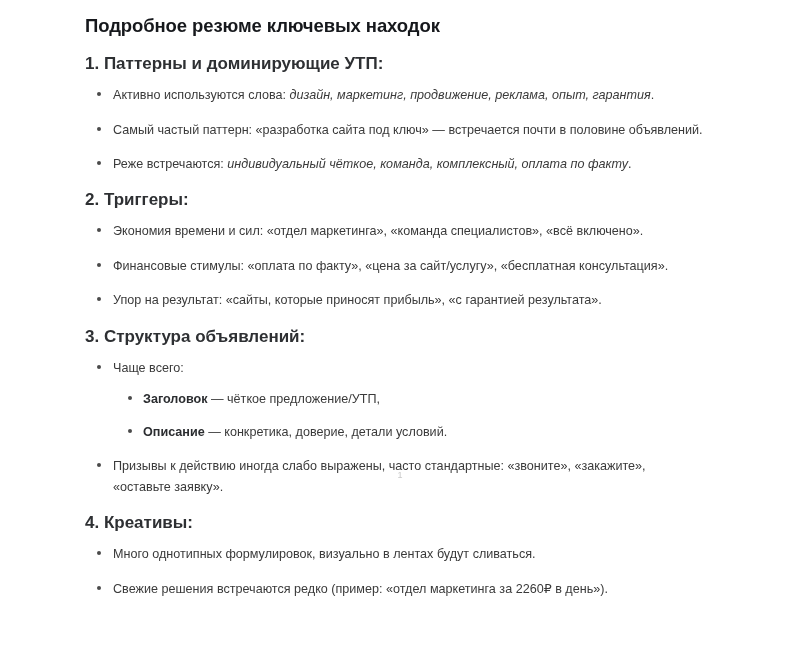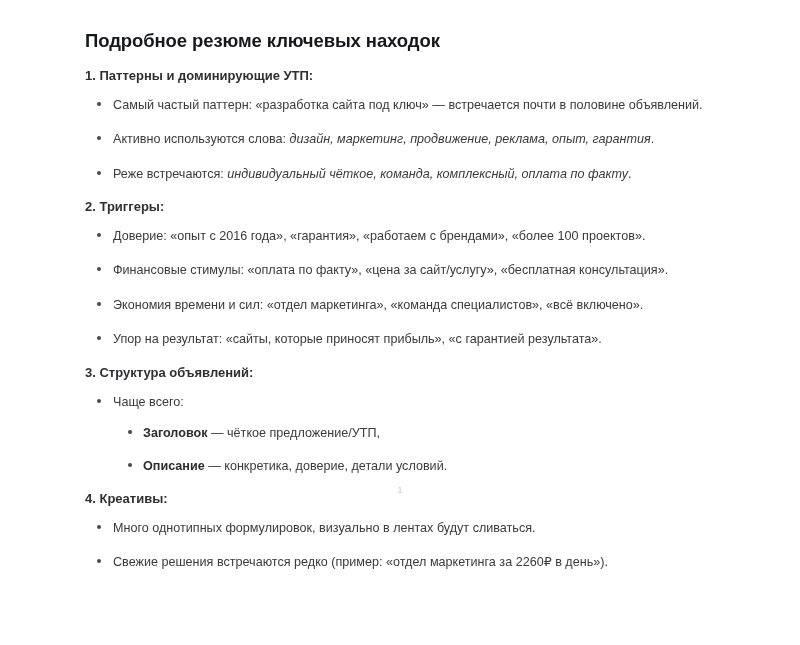--- a/index.html
+++ b/index.html
@@ -10,41 +10,41 @@
   body {
     width: 800px;
     height: 645px;
     font-family: "Liberation Sans", "DejaVu Sans", sans-serif;
     color: #3a3a3a;
     overflow: hidden;
     position: relative;
   }
   .page {
     position: absolute;
-    left: 0; top: 15px;
+    left: 0; top: 0;
     width: 800px;
     height: 485px;
     background: #ffffff;
   }
   .content {
     position: absolute;
     left: 85px;
     top: 14px;
     width: 620px;
   }
   .doc-title {
     font-size: 18.5px;
     font-weight: bold;
     color: #16181c;
     letter-spacing: -0.1px;
     margin: 0 0 16px 0;
     line-height: 1.25;
   }
   .section-heading {
-    font-size: 13px;
+    font-size: 17px;
     font-weight: bold;
     color: #2e3033;
     margin: 0 0 10px 0;
     line-height: 1.3;
   }
   .section {
     margin-bottom: 15px;
   }
   .section:last-child { margin-bottom: 12px; }
 
@@ -111,41 +111,41 @@
 </head>
 <body>
 
 <div class="page">
   <div class="content">
     <h1 class="doc-title">Подробное резюме ключевых находок</h1>
     <div id="sections-host">
         <div class="section">
           <div class="section-heading">1. Паттерны и доминирующие УТП:</div>
           <ul class="bullets">
+            <li><span class="dot"></span><span><span>Активно используются слова: </span><span class="it">дизайн, маркетинг, продвижение, реклама, опыт, гарантия</span><span>.</span></span></li>
             <li><span class="dot"></span><span><span>Самый частый паттерн: «разработка сайта под ключ» — встречается почти в половине объявлений.</span></span></li>
-            <li><span class="dot"></span><span><span>Активно используются слова: </span><span class="it">дизайн, маркетинг, продвижение, реклама, опыт, гарантия</span><span>.</span></span></li>
             <li><span class="dot"></span><span><span>Реже встречаются: </span><span class="it">индивидуальный чёткое, команда, комплексный, оплата по факту</span><span>.</span></span></li>
           </ul>
         </div>
         <div class="section">
           <div class="section-heading">2. Триггеры:</div>
           <ul class="bullets">
-            <li><span class="dot"></span><span><span>Доверие: «опыт с 2016 года», «гарантия», «работаем с брендами», «более 100 проектов».</span></span></li>
+            <li><span class="dot"></span><span><span>Экономия времени и сил: «отдел маркетинга», «команда специалистов», «всё включено».</span></span></li>
             <li><span class="dot"></span><span><span>Финансовые стимулы: «оплата по факту», «цена за сайт/услугу», «бесплатная консультация».</span></span></li>
-            <li><span class="dot"></span><span><span>Экономия времени и сил: «отдел маркетинга», «команда специалистов», «всё включено».</span></span></li>
             <li><span class="dot"></span><span><span>Упор на результат: «сайты, которые приносят прибыль», «с гарантией результата».</span></span></li>
           </ul>
         </div>
         <div class="section">
           <div class="section-heading">3. Структура объявлений:</div>
           <ul class="bullets">
             <li><span class="dot"></span><span><span>Чаще всего:</span></span><ul class="sub-bullets">
                 <li><span class="dot"></span><span><span class="bd">Заголовок</span><span> — чёткое предложение/УТП,</span></span></li>
                 <li><span class="dot"></span><span><span class="bd">Описание</span><span> — конкретика, доверие, детали условий.</span></span></li>
               </ul></li>
+            <li><span class="dot"></span><span><span>Призывы к действию иногда слабо выражены, часто стандартные: «звоните», «закажите», «оставьте заявку».</span></span></li>
           </ul>
         </div>
         <div class="section">
           <div class="section-heading">4. Креативы:</div>
           <ul class="bullets">
             <li><span class="dot"></span><span><span>Много однотипных формулировок, визуально в лентах будут сливаться.</span></span></li>
             <li><span class="dot"></span><span><span>Свежие решения встречаются редко (пример: «отдел маркетинга за 2260₽ в день»).</span></span></li>
           </ul>
         </div>
       </div>

